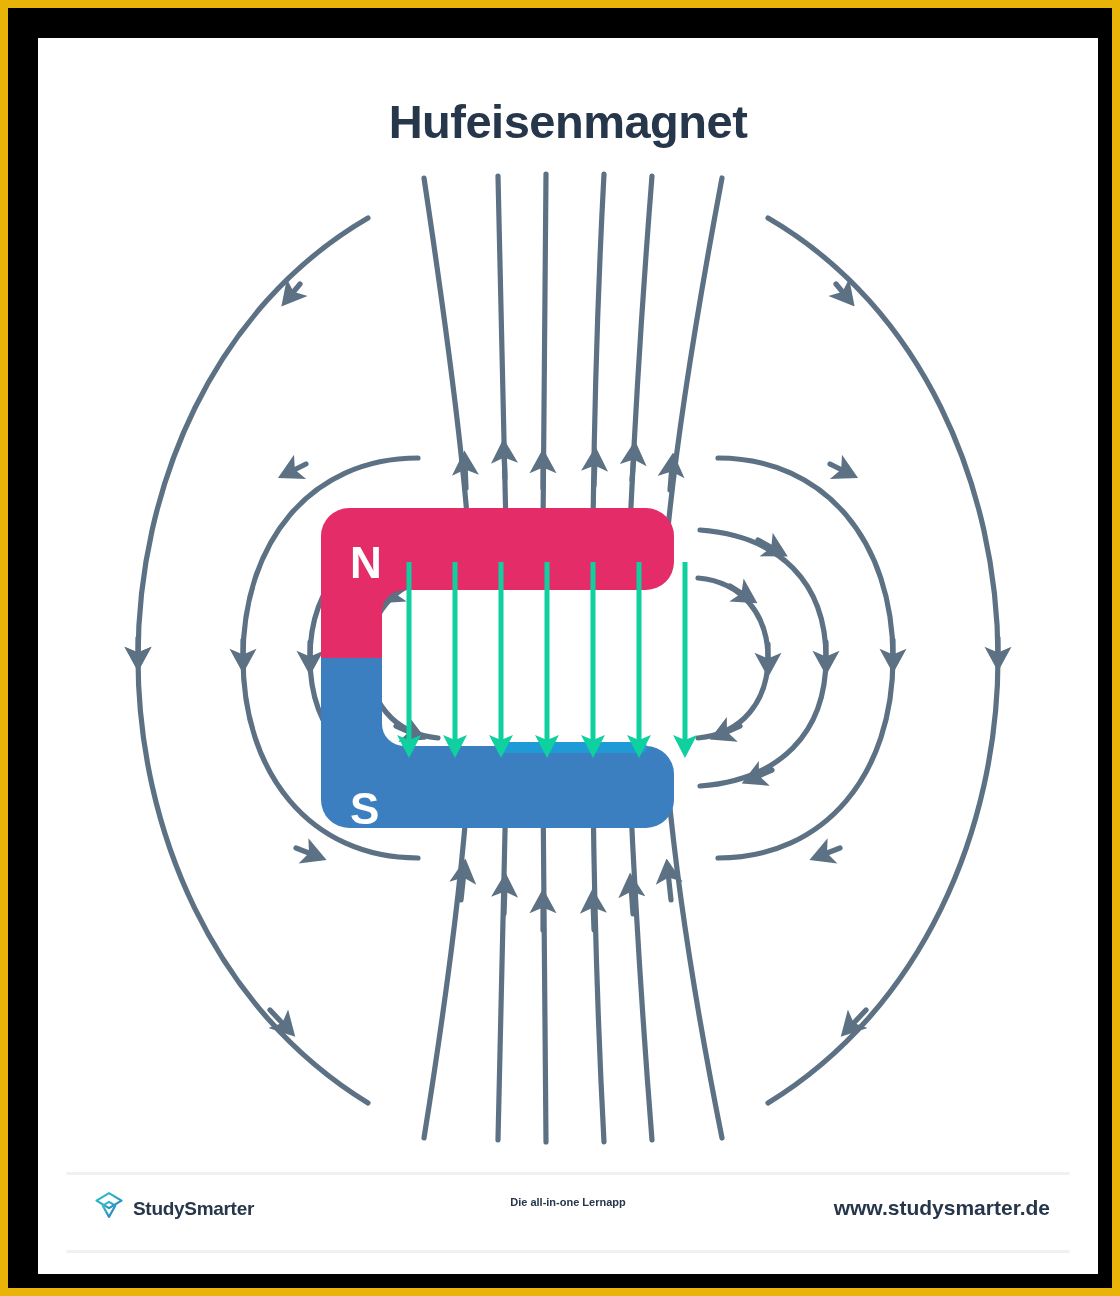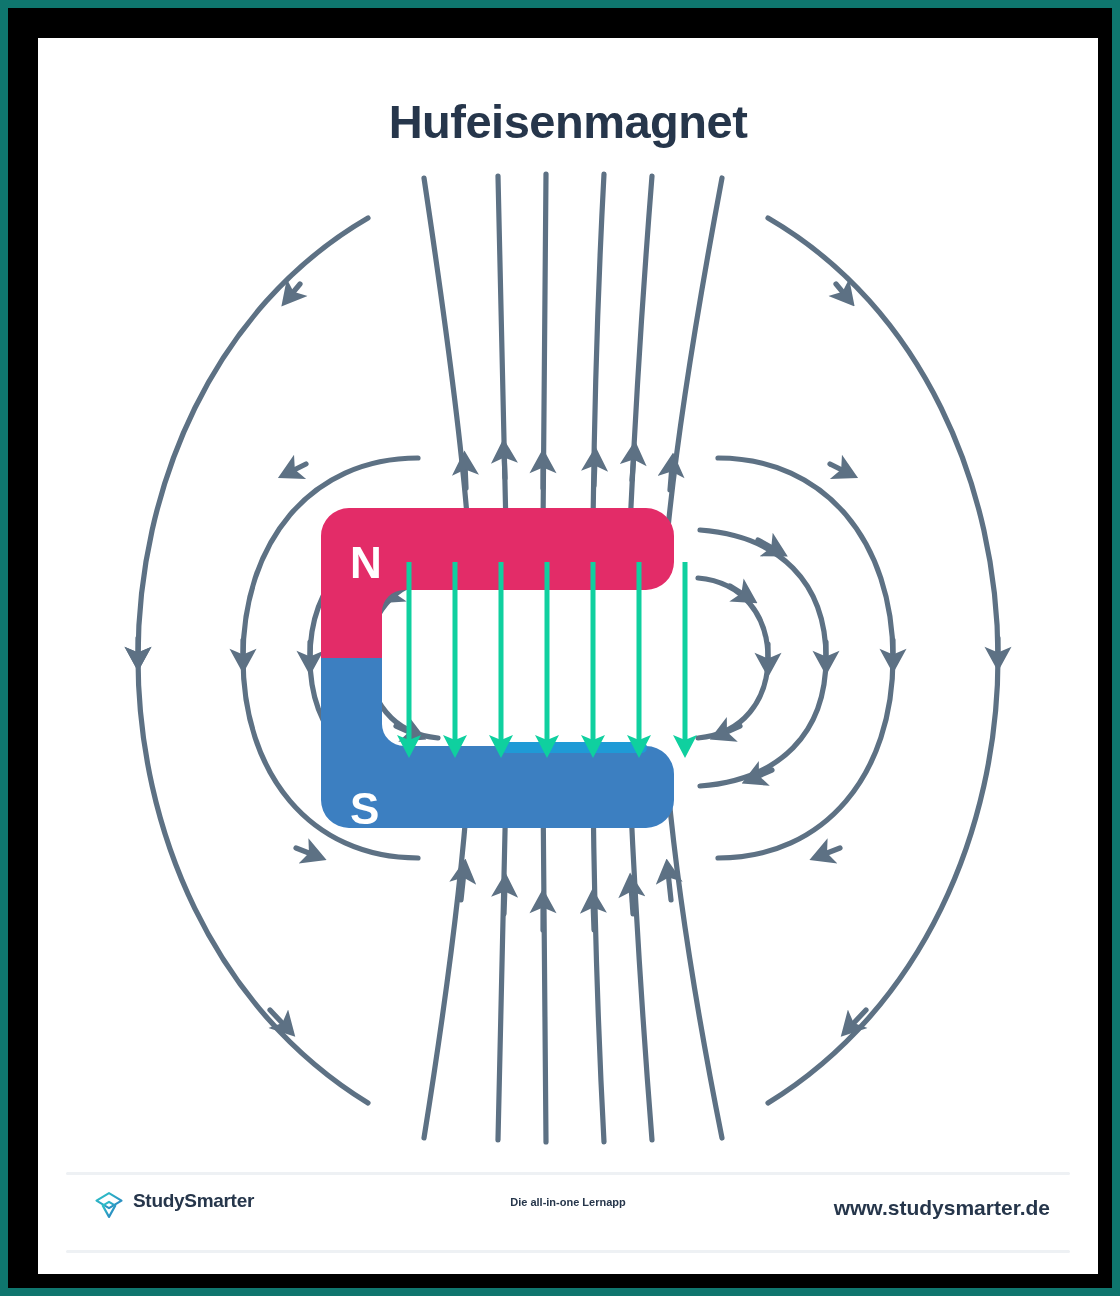--- a/index.html
+++ b/index.html
@@ -6,21 +6,21 @@
   html, body {
     width: 1120px; height: 1296px;
     background: #d4dbe0;
     font-family: "Liberation Sans", sans-serif;
     overflow: hidden;
   }
   #page {
     position: absolute;
     left: 0; top: 0;
     width: 1120px; height: 1296px;
-    background: #0f766e;
+    background: #eab308;
   }
   
   #frame {
     position: absolute;
     left: 8px; top: 8px;
     width: 1104px; height: 1280px;
     background: #000000;
   }
   
   #card {
@@ -57,21 +57,21 @@
     position: absolute;
     left: 28px; width: 1004px; height: 3px;
     background: #eef1f4;
     border-radius: 2px;
   }
   #rule-top { top: 8px; }
   #rule-bottom { top: 86px; }
   #brand {
     position: absolute;
     left: 56px; top: 26px;
-    display: flex; align-items: flex-start; gap: 9px;
+    display: flex; align-items: flex-end; gap: 9px;
   }
   #brand-name {
     font-size: 19px;
     font-weight: bold;
     color: #26364b;
     letter-spacing: -0.3px;
   }
   #tagline {
     position: absolute;
     left: 0; top: 32px;

